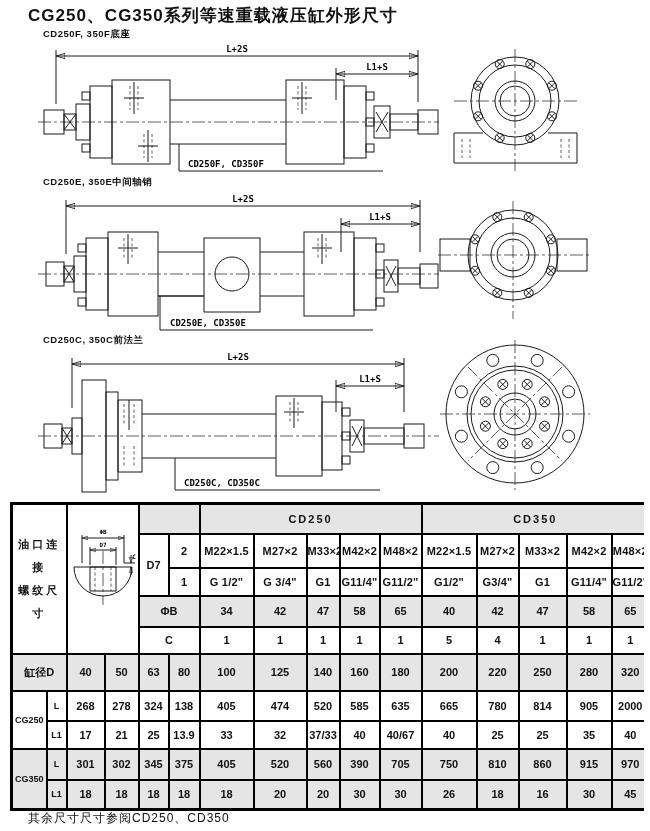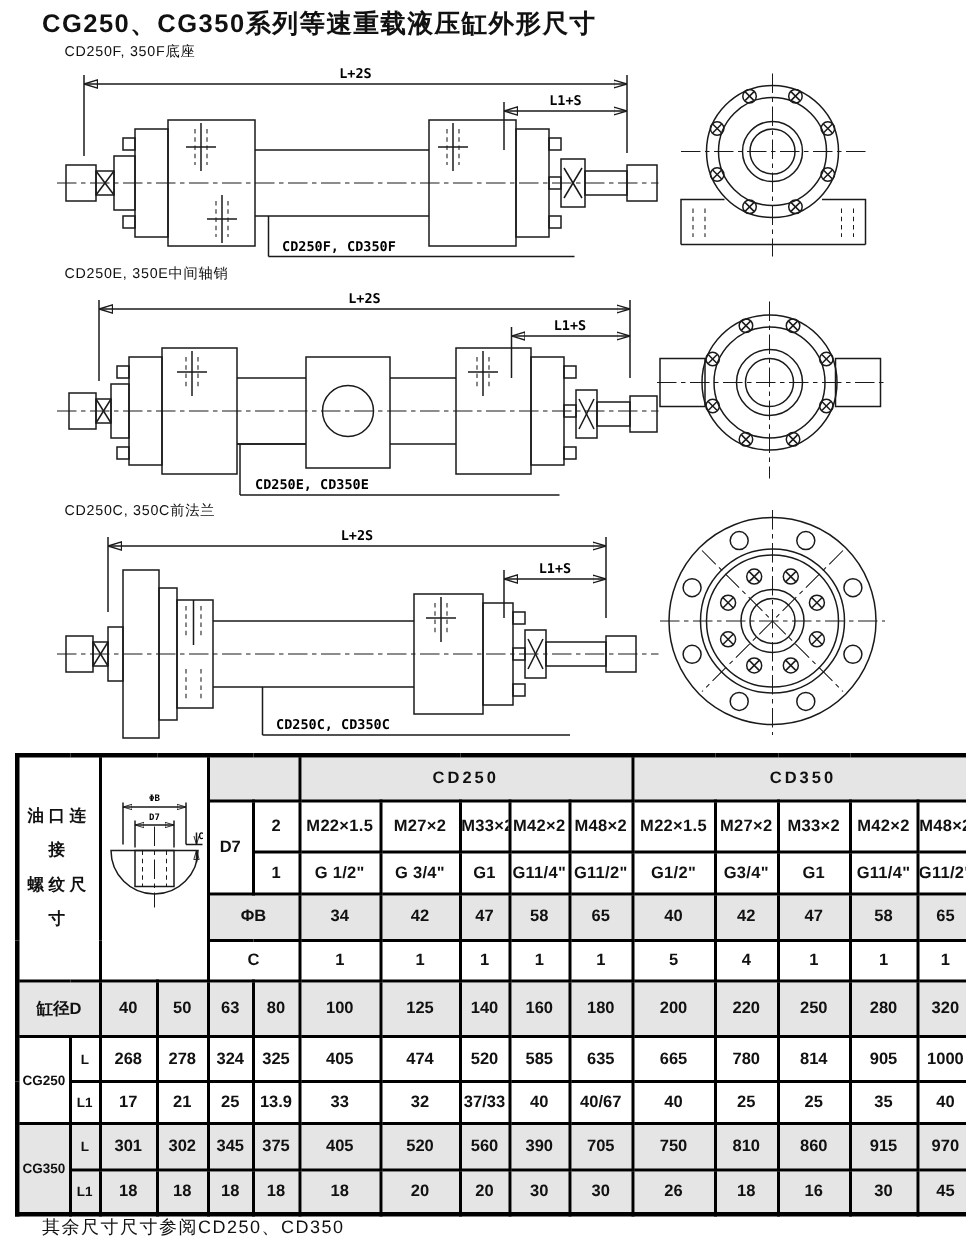--- a/index.html
+++ b/index.html
@@ -1,19 +1,19 @@
 <!DOCTYPE html>
 <html><head>
 <meta charset="utf-8">
 <style>
   html,body{margin:0;padding:0;background:#fff;}
   .page{position:relative;width:644px;height:831px;background:#fff;overflow:hidden;
         font-family:"Liberation Sans",sans-serif;color:#111;}
   .title{position:absolute;left:28px;top:4px;font-size:17px;font-weight:bold;letter-spacing:1px;margin:0;}
-  .subtitle{position:absolute;font-size:9.5px;font-weight:normal;letter-spacing:0.5px;}
+  .subtitle{position:absolute;font-size:9.5px;font-weight:bold;letter-spacing:0.5px;}
   .dw{position:absolute;}
   .dw line,.dw rect,.dw circle,.dw path{stroke:#1a1a1a;fill:none;stroke-width:1;}
   .dw .cl{stroke-dasharray:13 3 3 3;stroke-width:0.7;}
   .dw .dash{stroke-dasharray:3 2.5;stroke-width:0.7;}
   .dw text{fill:#000;stroke:none;font:bold 9px "DejaVu Sans Mono",monospace;}
   .dw .tiny{font:bold 6px "DejaVu Sans Mono",monospace;}
   table.dim{position:absolute;left:10px;top:502px;width:638px;border-collapse:collapse;
             table-layout:fixed;border:3px solid #000;}
   table.dim td{border:2px solid #000;text-align:center;vertical-align:middle;
                font-weight:bold;font-size:11px;padding:0;overflow:hidden;}
@@ -408,31 +408,31 @@
       <td class="g">250</td>
       <td class="g">280</td>
       <td class="g">320</td>
     </tr>
     <tr class="h30">
       <td rowspan="2" class="w" style="font-size:9px">CG250</td>
       <td class="w" style="font-size:9px">L</td>
       <td class="w">268</td>
       <td class="w">278</td>
       <td class="w">324</td>
-      <td class="w">325</td>
+      <td class="w">138</td>
       <td class="w">405</td>
       <td class="w">474</td>
       <td class="w">520</td>
       <td class="w">585</td>
       <td class="w">635</td>
       <td class="w">665</td>
       <td class="w">780</td>
       <td class="w">814</td>
       <td class="w">905</td>
-      <td class="w">1000</td>
+      <td class="w">2000</td>
     </tr>
     <tr class="h28">
       <td class="w" style="font-size:9px">L1</td>
       <td class="w">17</td>
       <td class="w">21</td>
       <td class="w">25</td>
       <td class="w">13.9</td>
       <td class="w">33</td>
       <td class="w">32</td>
       <td class="w">37/33</td>

